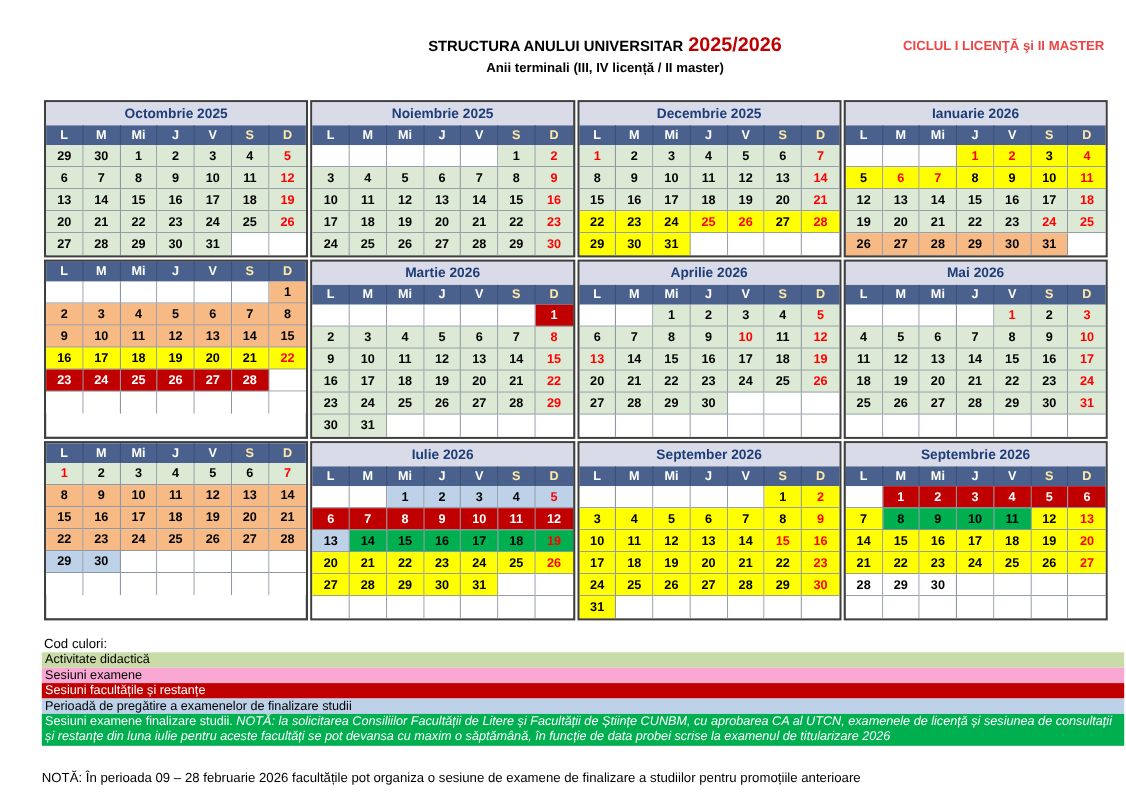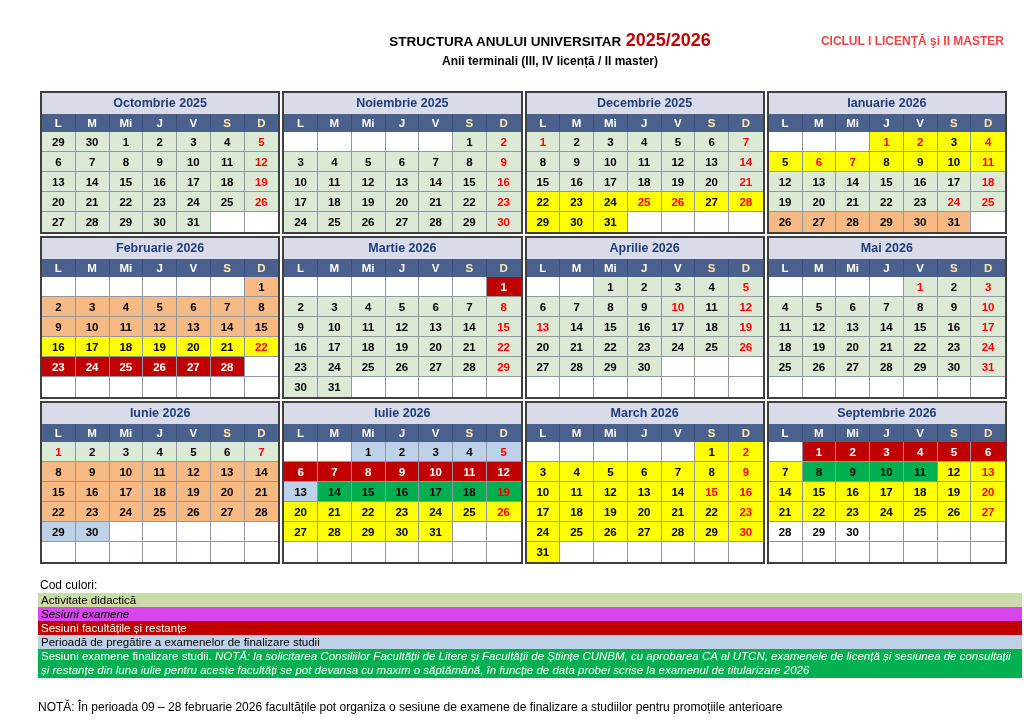--- a/index.html
+++ b/index.html
@@ -285,21 +285,20 @@
           <div class="dcell" style="background: rgb(247, 186, 132); color: rgb(0, 0, 0);">26</div>
           <div class="dcell" style="background: rgb(247, 186, 132); color: rgb(0, 0, 0);">27</div>
           <div class="dcell" style="background: rgb(247, 186, 132); color: rgb(0, 0, 0);">28</div>
           <div class="dcell" style="background: rgb(247, 186, 132); color: rgb(0, 0, 0);">29</div>
           <div class="dcell" style="background: rgb(247, 186, 132); color: rgb(0, 0, 0);">30</div>
           <div class="dcell" style="background: rgb(247, 186, 132); color: rgb(0, 0, 0);">31</div>
           <div class="dcell"></div>
         </div>
       </div>
       <div class="month">
-        <div class="m-title">Februarie 2026</div>
         <div class="dhdr">
           <span>L</span>
           <span>M</span>
           <span>Mi</span>
           <span>J</span>
           <span>V</span>
           <span class="wk">S</span>
           <span class="wk">D</span>
         </div>
         <div class="drow">
@@ -549,21 +548,20 @@
           <div class="dcell"></div>
           <div class="dcell"></div>
           <div class="dcell"></div>
           <div class="dcell"></div>
           <div class="dcell"></div>
           <div class="dcell"></div>
           <div class="dcell"></div>
         </div>
       </div>
       <div class="month">
-        <div class="m-title">Iunie 2026</div>
         <div class="dhdr">
           <span>L</span>
           <span>M</span>
           <span>Mi</span>
           <span>J</span>
           <span>V</span>
           <span class="wk">S</span>
           <span class="wk">D</span>
         </div>
         <div class="drow">
@@ -681,21 +679,21 @@
           <div class="dcell"></div>
           <div class="dcell"></div>
           <div class="dcell"></div>
           <div class="dcell"></div>
           <div class="dcell"></div>
           <div class="dcell"></div>
           <div class="dcell"></div>
         </div>
       </div>
       <div class="month">
-        <div class="m-title">March 2026</div>
+        <div class="m-title">September 2026</div>
         <div class="dhdr">
           <span>L</span>
           <span>M</span>
           <span>Mi</span>
           <span>J</span>
           <span>V</span>
           <span class="wk">S</span>
           <span class="wk">D</span>
         </div>
         <div class="drow">
@@ -817,21 +815,21 @@
           <div class="dcell"></div>
           <div class="dcell"></div>
           <div class="dcell"></div>
         </div>
       </div>
     </div>
 
   <div id="legend">
     <div class="lg-caption">Cod culori:</div>
   <div class="lg-row" style="background: rgb(201, 220, 168); color: rgb(0, 0, 0);"><span>Activitate didactică</span></div>
-      <div class="lg-row" style="background: #d946ef; color: rgb(0, 0, 0); font-style: italic;"><span>Sesiuni examene</span></div>
+      <div class="lg-row" style="background: #f9a8d4; color: rgb(0, 0, 0);"><span>Sesiuni examene</span></div>
       <div class="lg-row" style="background: rgb(192, 0, 0); color: rgb(255, 255, 255);"><span>Sesiuni facultățile și restanțe</span></div>
       <div class="lg-row" style="background: rgb(189, 209, 232); color: rgb(0, 0, 0);"><span>Perioadă de pregătire a examenelor de finalizare studii</span></div>
       <div class="lg-row tall" style="background: rgb(0, 176, 80); color: rgb(255, 255, 255);"><span>Sesiuni examene finalizare studii. </span><span class="lg-note">NOTĂ: la solicitarea Consiliilor Facultății de Litere și Facultății de Științe CUNBM, cu aprobarea CA al UTCN, examenele de licență și sesiunea de consultații și restanțe din luna iulie pentru aceste facultăți se pot devansa cu maxim o săptămână, în funcție de data probei scrise la examenul de titularizare 2026</span></div>
     </div>
 
   <div id="footnote">NOTĂ: În perioada 09 – 28 februarie 2026 facultățile pot organiza o sesiune de examene de finalizare a studiilor pentru promoțiile anterioare</div>
 
 </div>
 
 </body></html>

